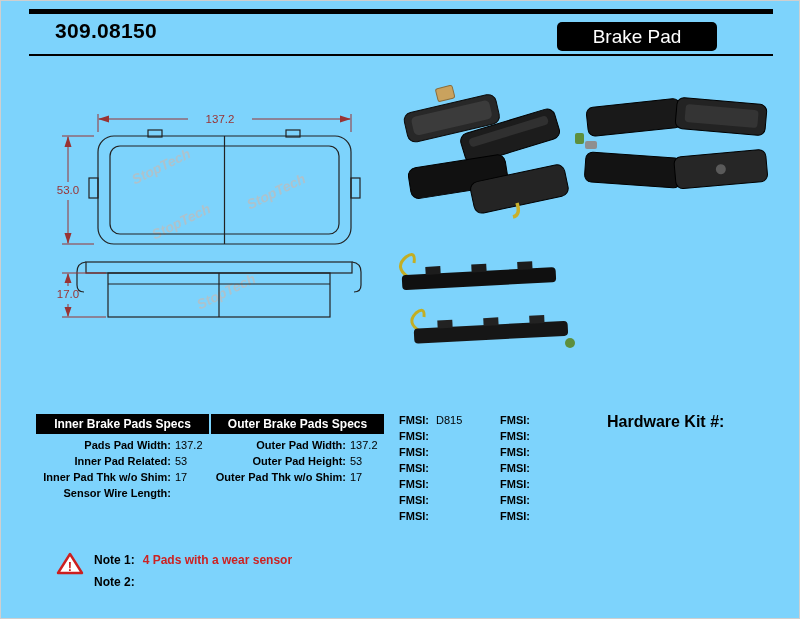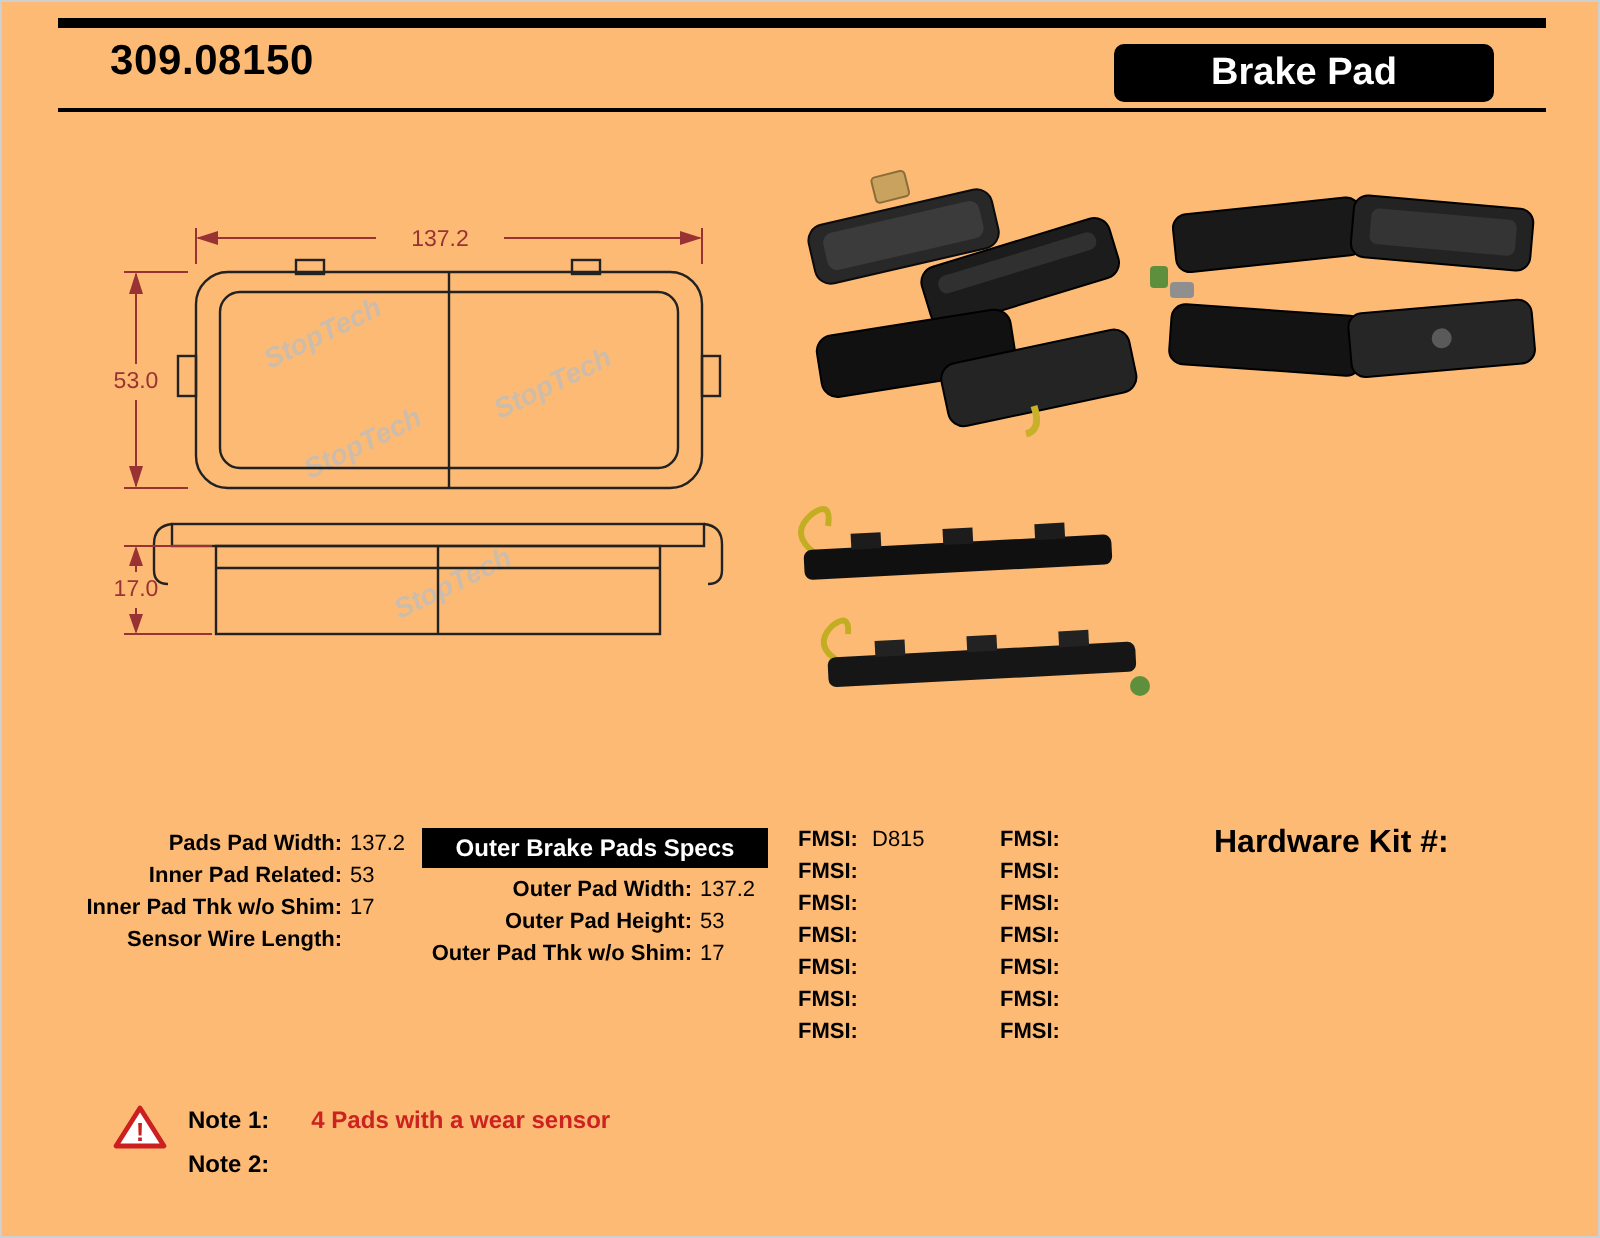--- a/index.html
+++ b/index.html
@@ -1,39 +1,39 @@
 <!DOCTYPE html>
 <html><head>
 <meta charset="utf-8">
 <style>
   *{margin:0;padding:0;box-sizing:border-box}
   body{background:#e9e9e9;font-family:"Liberation Sans",sans-serif}
-  .page{position:relative;width:800px;height:619px;background:#fdba74;border:1px solid #cfcfcf;overflow:hidden;margin:0 auto}
+  .page{position:relative;width:800px;height:619px;background:#7dd3fc;border:1px solid #cfcfcf;overflow:hidden;margin:0 auto}
   .abs{position:absolute}
   .top-bar{position:absolute;left:28px;top:8px;width:744px;height:5px;background:#000}
   .part-number{position:absolute;left:54px;top:18px;font-size:21px;font-weight:bold;color:#000;letter-spacing:.3px}
-  .product-badge{position:absolute;left:556px;top:21px;width:190px;height:29px;background:#000;border-radius:5px;color:#fff;display:flex;align-items:center;justify-content:center;font-size:19px;font-weight:bold}
+  .product-badge{position:absolute;left:556px;top:21px;width:160px;height:29px;background:#000;border-radius:5px;color:#fff;display:flex;align-items:center;justify-content:center;font-size:19px;font-weight:normal}
   .header-rule{position:absolute;left:28px;top:53px;width:744px;height:2px;background:#000}
   svg.abs{overflow:visible}
   .col{position:absolute;top:413px}
   .col-header{background:#000;border:1px solid #000;color:#fff;font-weight:bold;font-size:12px;text-align:center;height:20px;line-height:18px;margin-bottom:3px}
   .spec-row{display:flex;align-items:center;height:16px;font-size:11px;color:#000}
   .spec-row .lbl{flex:1;text-align:right;font-weight:bold;white-space:nowrap}
   .spec-row .val{width:34px;margin-left:4px;text-align:left}
   .fmsi-row{display:flex;align-items:flex-start;height:16px;font-size:11px;padding-left:8px;color:#000}
   .fmsi-row .fl{font-weight:bold;width:37px}
   .fmsi-row .flv{width:64px}
   .fmsi-row .fr{font-weight:bold;width:37px}
   .fmsi-row .frv{flex:1}
   .rel-row{display:flex;align-items:center;height:16px;font-size:16px;padding-left:6px;color:#000}
   .rel-row .lbl{font-weight:bold}
   .rel-row .val{margin-left:4px}
   .note-row{position:absolute;display:flex;height:17px;font-size:12px}
   .note-label{font-weight:bold;color:#000}
-  .note-red{color:#cc2222;font-weight:bold;margin-left:21px}
+  .note-red{color:#cc2222;font-weight:bold;margin-left:8px}
 </style>
 </head>
 <body>
 
 <div class="page">
 
   <div class="top-bar"></div>
   <div class="part-number">309.08150</div>
   <div class="product-badge">
     <span>Brake Pad</span>
@@ -150,20 +150,21 @@
     <g transform="rotate(-3 100 84)">
       <rect x="28" y="76" width="154" height="15" rx="4" fill="#161616"></rect>
       <rect x="52" y="69" width="15" height="8" fill="#222"></rect>
       <rect x="98" y="69" width="15" height="8" fill="#222"></rect>
       <rect x="144" y="69" width="15" height="8" fill="#222"></rect>
     </g>
     <circle cx="184" cy="94" r="5" fill="#5d8f3d"></circle>
   </svg>
 
   <div class="col" style="left:35px;width:173px">
+    <div class="col-header">Inner Brake Pads Specs</div>
     <div class="spec-row">
       <span class="lbl">Pads Pad Width:</span>
       <span class="val">137.2</span>
     </div>
     <div class="spec-row">
       <span class="lbl">Inner Pad Related:</span>
       <span class="val">53</span>
     </div>
     <div class="spec-row">
       <span class="lbl">Inner Pad Thk w/o Shim:</span>

